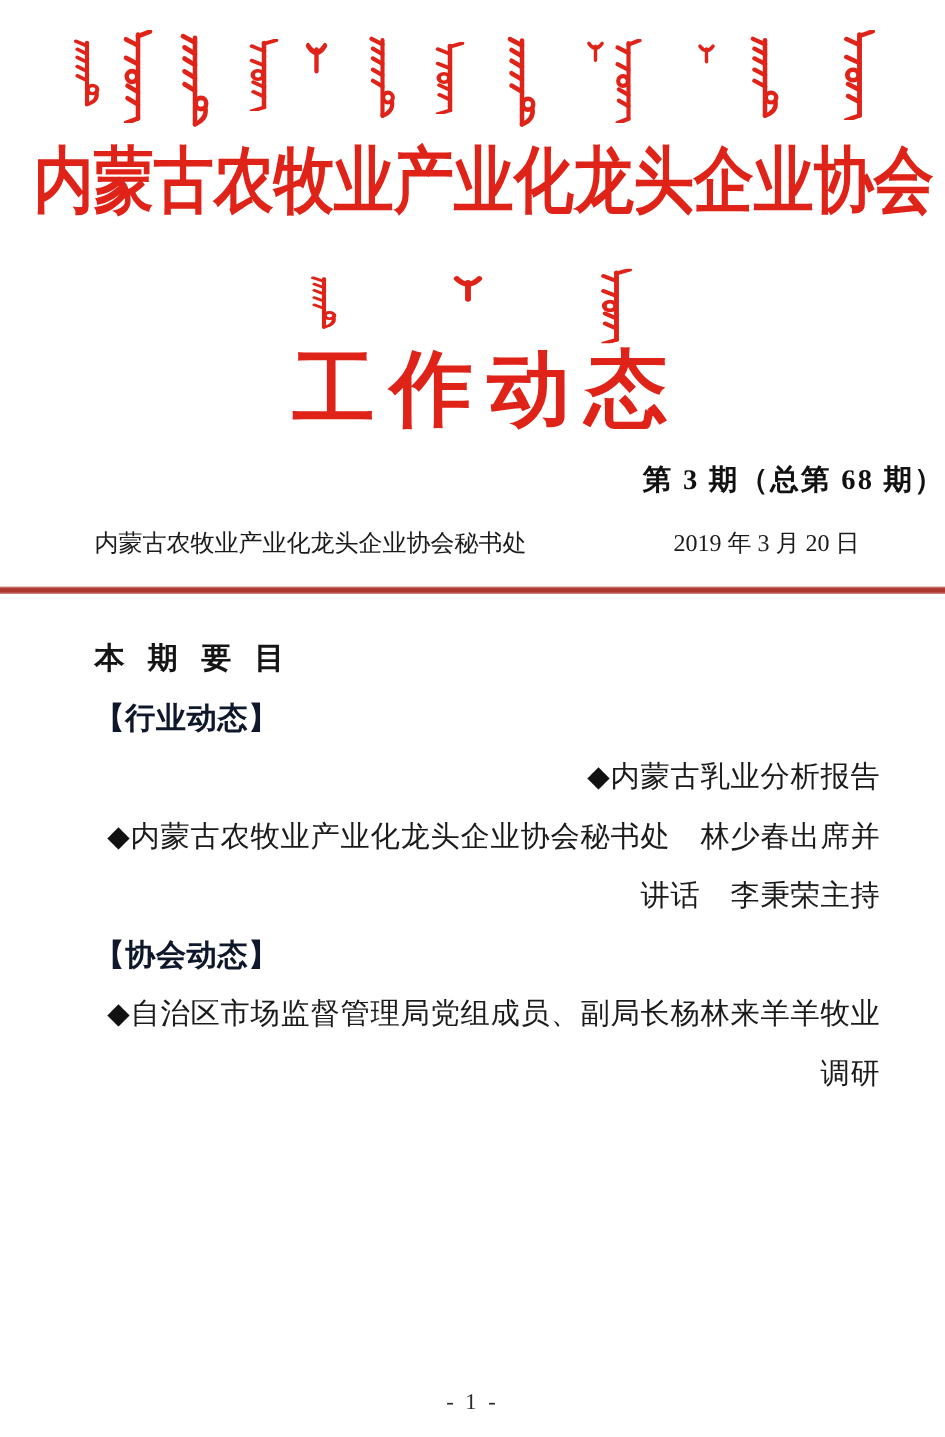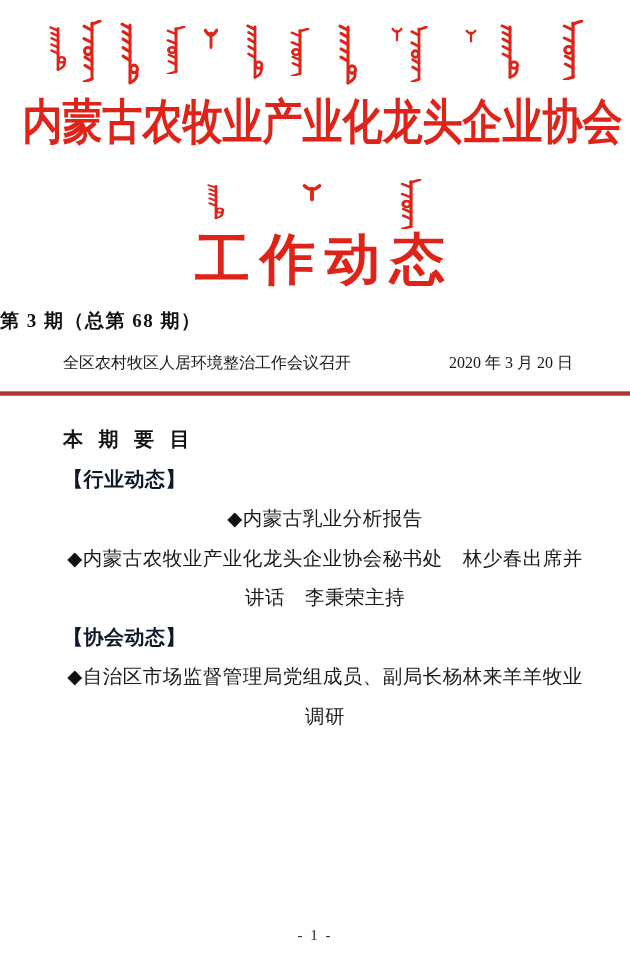--- a/index.html
+++ b/index.html
@@ -42,21 +42,21 @@
     letter-spacing: 10px;
     padding-left: 20px;
     box-sizing: border-box;
     color: #e02318;
     white-space: nowrap;
   }
 
   
   .issue-line {
     top: 306px; left: 0; width: 630px;
-    text-align: left;
+    text-align: right;
     line-height: 30px;
     font-size: 19px;
     font-weight: bold;
     letter-spacing: 1.5px;
     color: #111111;
   }
 
   
   .pub-row {
     top: 350px; left: 63px; right: 57px;
@@ -89,21 +89,21 @@
     letter-spacing: 5px;
     color: #151515;
   }
   .toc-section-label {
     font-family: "Liberation Sans", "DejaVu Sans", sans-serif;
     font-weight: 700;
     font-size: 20px;
     letter-spacing: 0.5px;
     color: #0f172a;
   }
-  .toc-item { margin: 0; text-align: center; color: #1b1b1b; }
+  .toc-item { margin: 0; text-align: right; color: #1b1b1b; }
   .toc-item .bullet { color: #111111; }
 
   
   .page-number {
     top: 927px; left: 0; width: 630px;
     text-align: center;
     font-size: 15px;
     letter-spacing: 2px;
     color: #2a2a2a;
   }
@@ -202,22 +202,22 @@
   <svg class="mg" style="left:398px;top:179px;width:26px;height:50px">
       <use href="#mg-tall2"></use>
     </svg>
 </div>
 
 <div class="abs bulletin-title">工作动态</div>
 
 <div class="abs issue-line">第 3 期（总第 68 期）</div>
 
 <div class="abs pub-row">
-  <span>全区农村牧区人居环境整治工作会议召开</span>
-  <span>2020 年 3 月 20 日</span>
+  <span>内蒙古农牧业产业化龙头企业协会秘书处</span>
+  <span>2019 年 3 月 20 日</span>
 </div>
 
 <div class="abs red-rule"></div>
 
 <div class="abs toc">
   <div class="toc-heading">本 期 要 目</div>
 
   <div class="toc-section-label">【行业动态】</div>
   <p class="toc-item"><span class="bullet">◆</span><span>内蒙古乳业分析报告</span></p>
   <p class="toc-item"><span class="bullet">◆</span><span>内蒙古农牧业产业化龙头企业协会秘书处　林少春出席并讲话　李秉荣主持</span></p>

